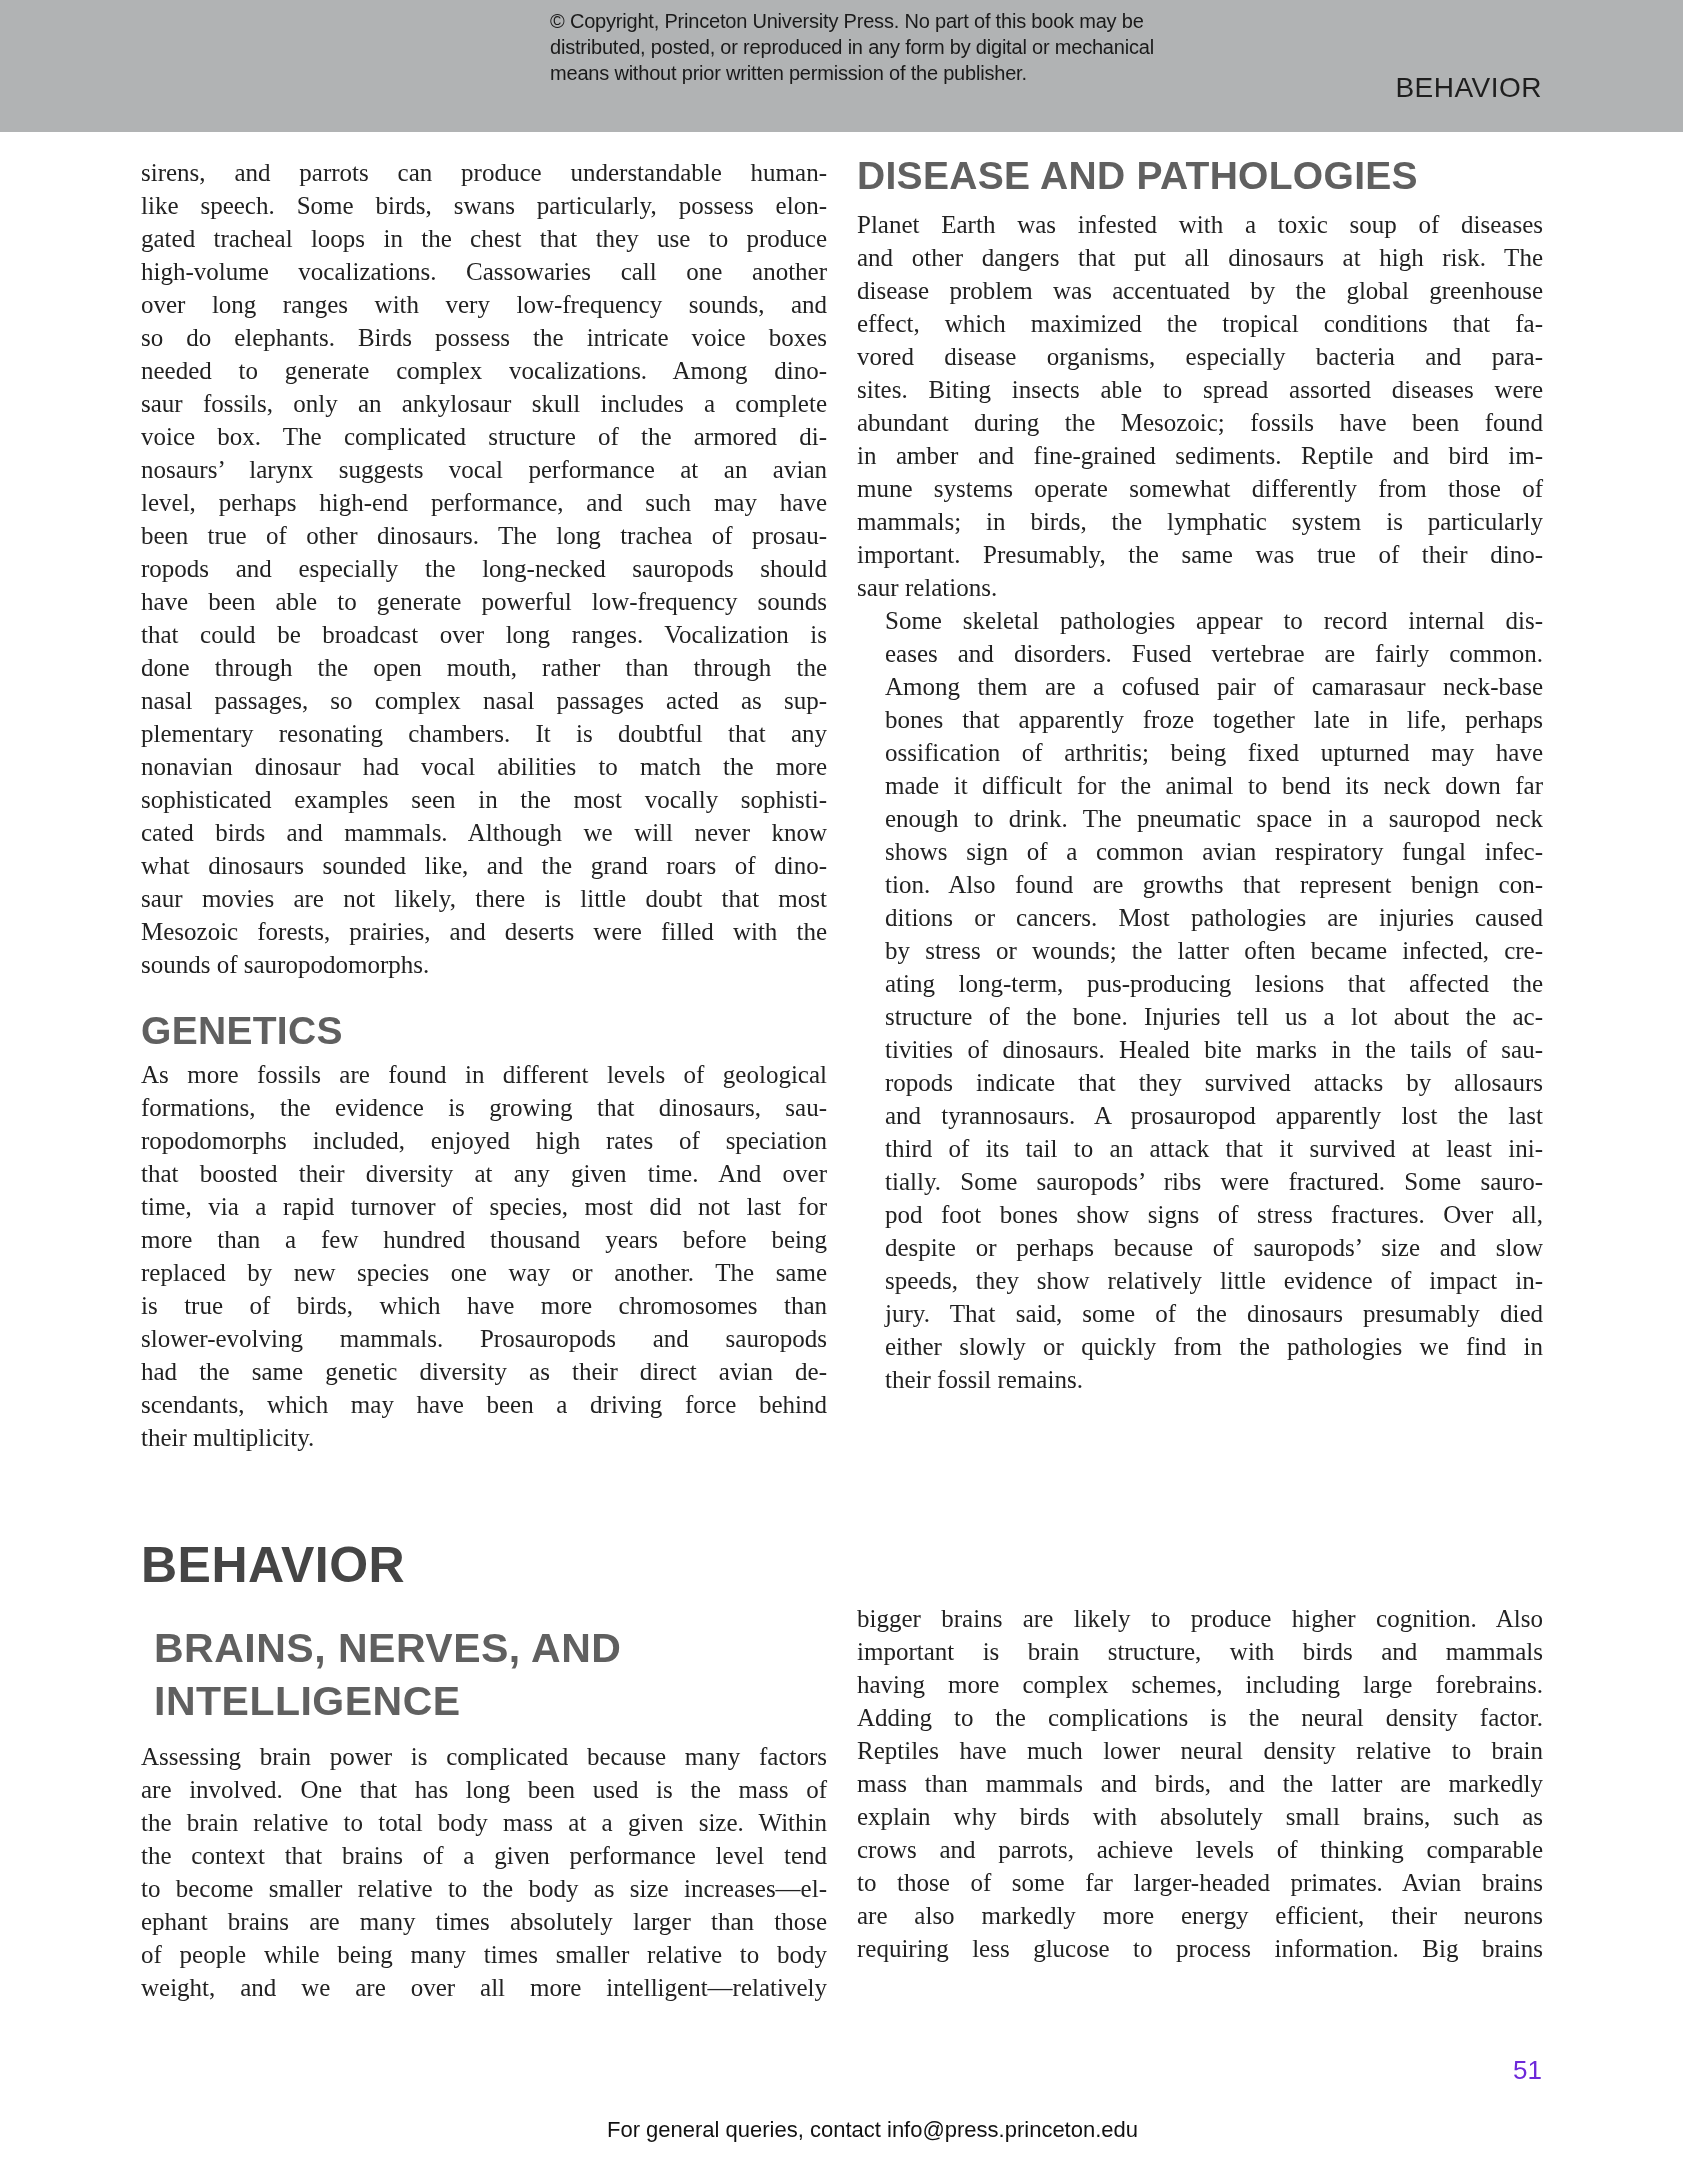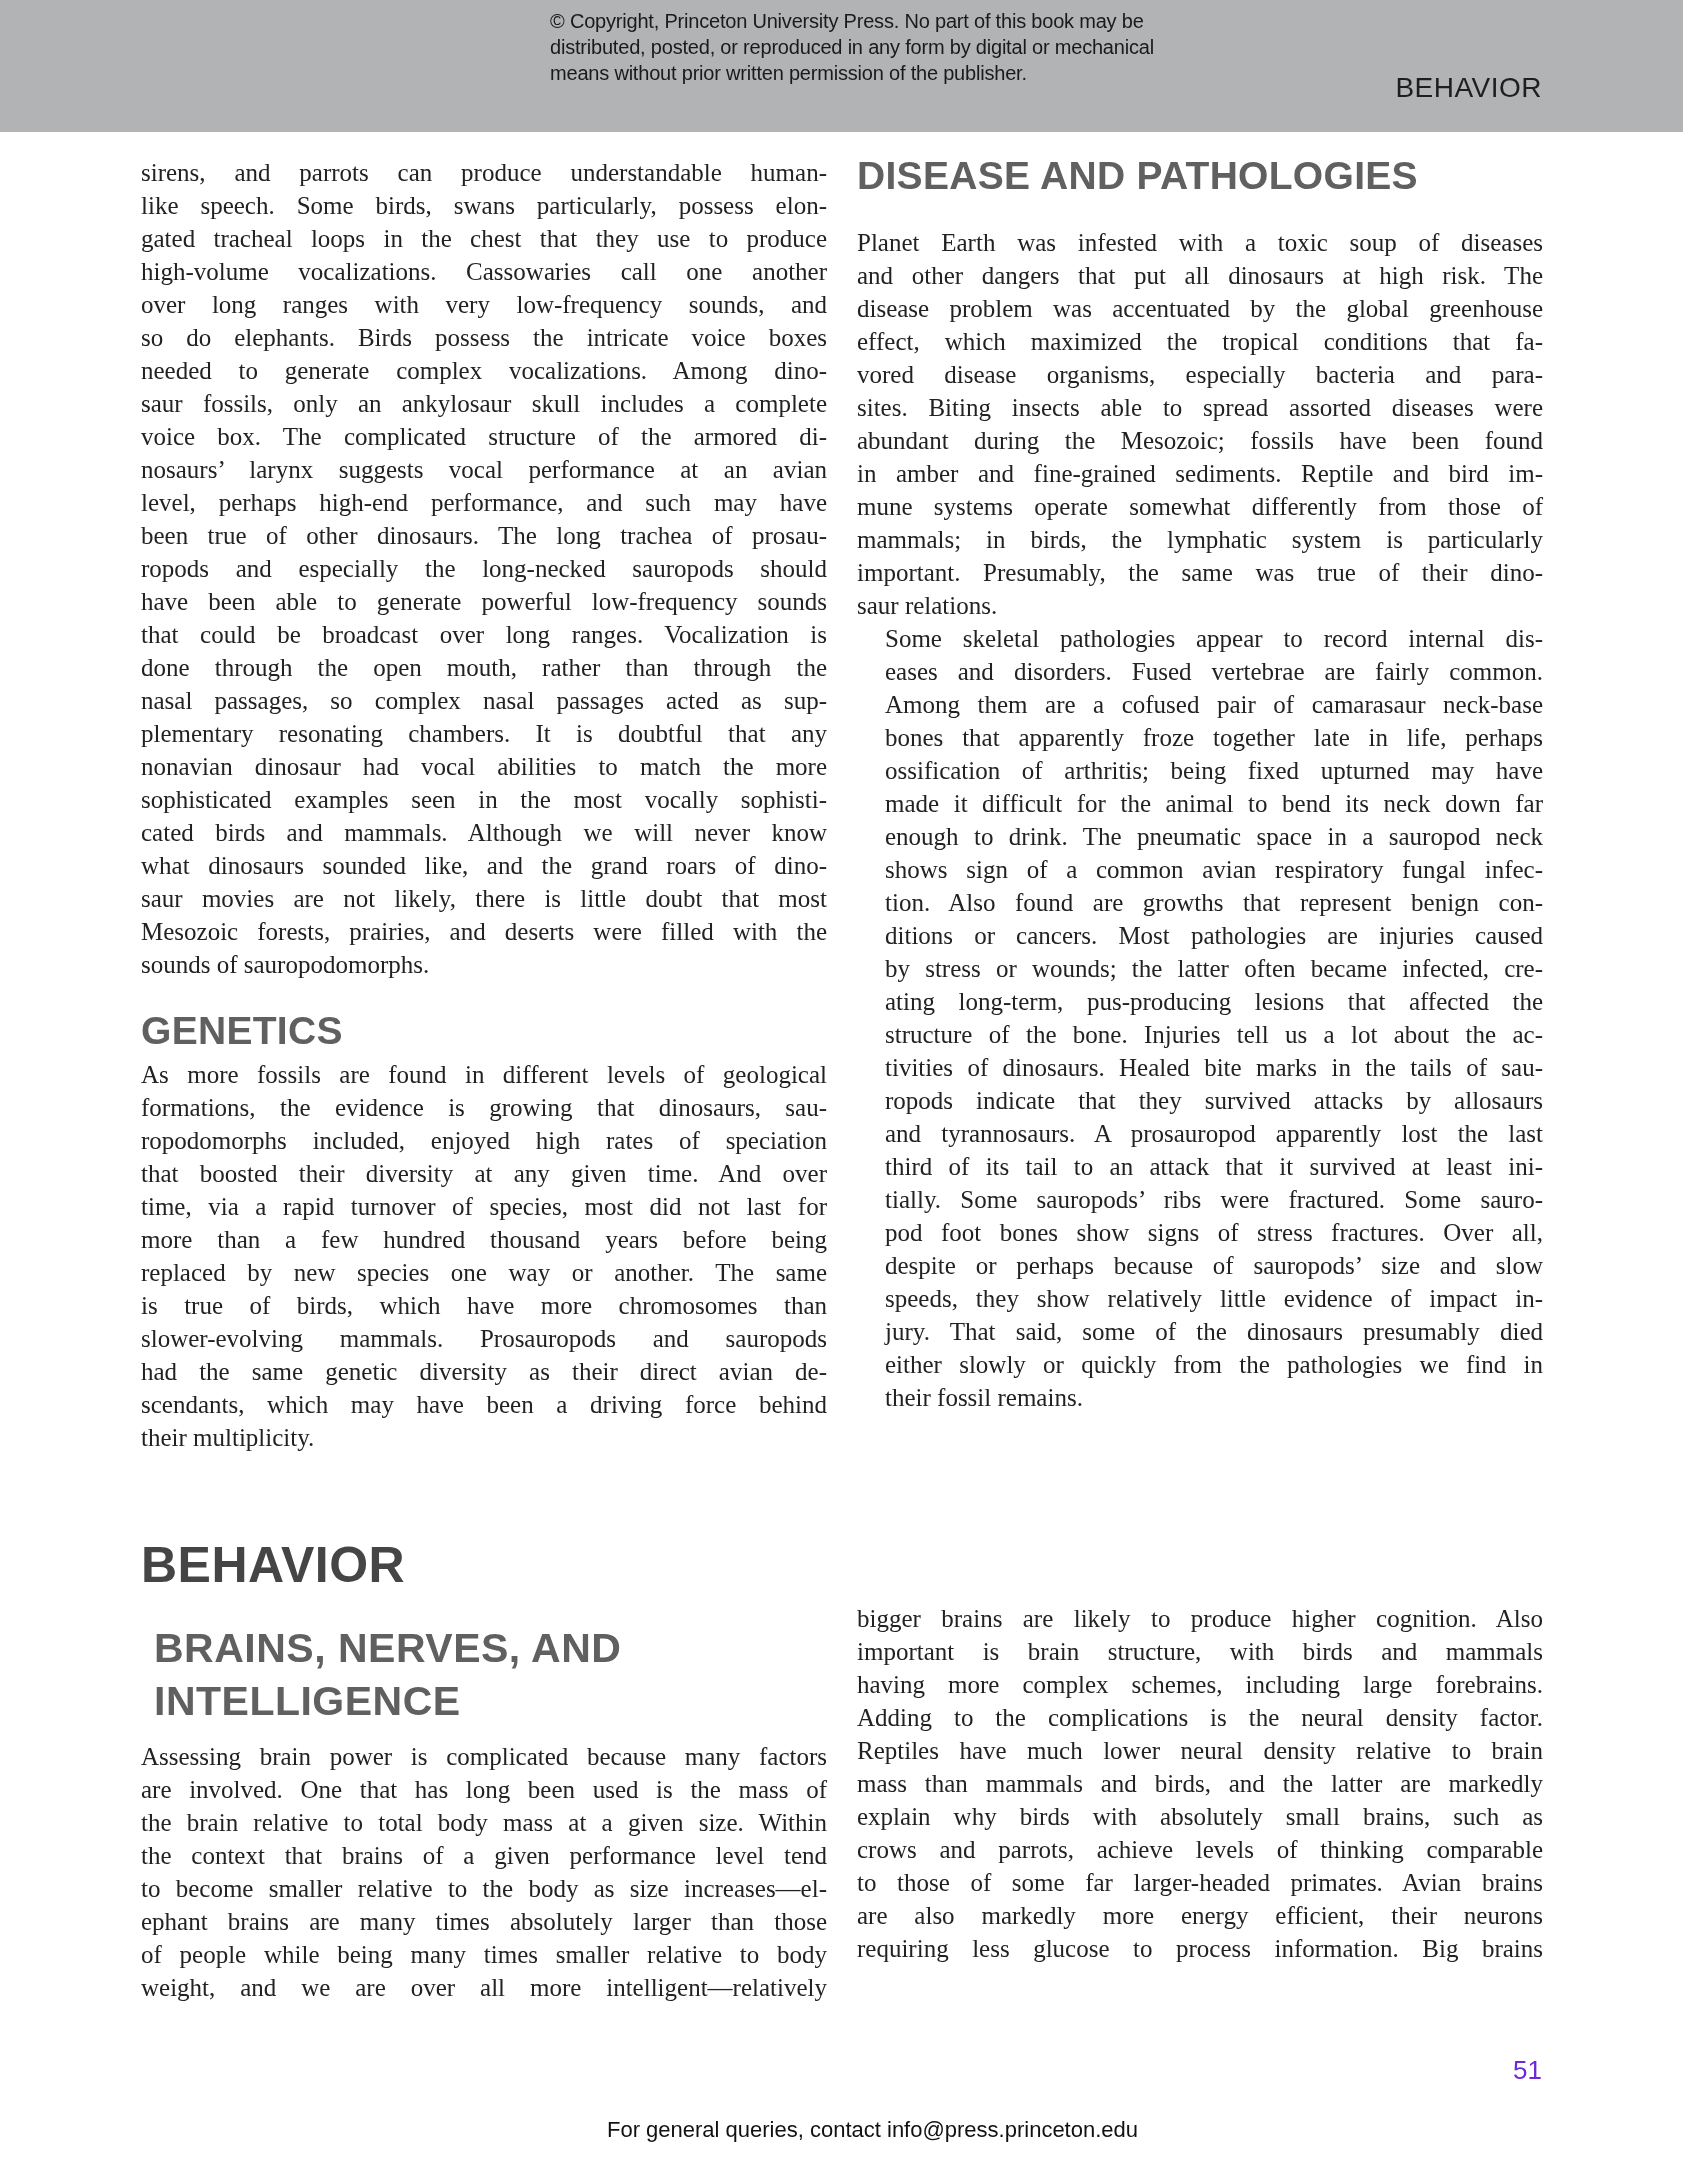--- a/index.html
+++ b/index.html
@@ -106,21 +106,21 @@
       <span class="line">replaced by new species one way or another. The same</span>
       <span class="line">is true of birds, which have more chromosomes than</span>
       <span class="line">slower-evolving mammals. Prosauropods and sauropods</span>
       <span class="line">had the same genetic diversity as their direct avian de-</span>
       <span class="line">scendants, which may have been a driving force behind</span>
       <span class="line last">their multiplicity.</span>
     </p>
 </div>
 
 <div class="col" id="top-right" style="left:857px; top:154px;">
-  <h2 class="section" style="margin-bottom:28px;">DISEASE AND PATHOLOGIES</h2>
+  <h2 class="section" style="margin-bottom:10px;">DISEASE AND PATHOLOGIES</h2>
   <p id="tr-p1">
       <span class="line">Planet Earth was infested with a toxic soup of diseases</span>
       <span class="line">and other dangers that put all dinosaurs at high risk. The</span>
       <span class="line">disease problem was accentuated by the global greenhouse</span>
       <span class="line">effect, which maximized the tropical conditions that fa-</span>
       <span class="line">vored disease organisms, especially bacteria and para-</span>
       <span class="line">sites. Biting insects able to spread assorted diseases were</span>
       <span class="line">abundant during the Mesozoic; fossils have been found</span>
       <span class="line">in amber and fine-grained sediments. Reptile and bird im-</span>
       <span class="line">mune systems operate somewhat differently from those of</span>

